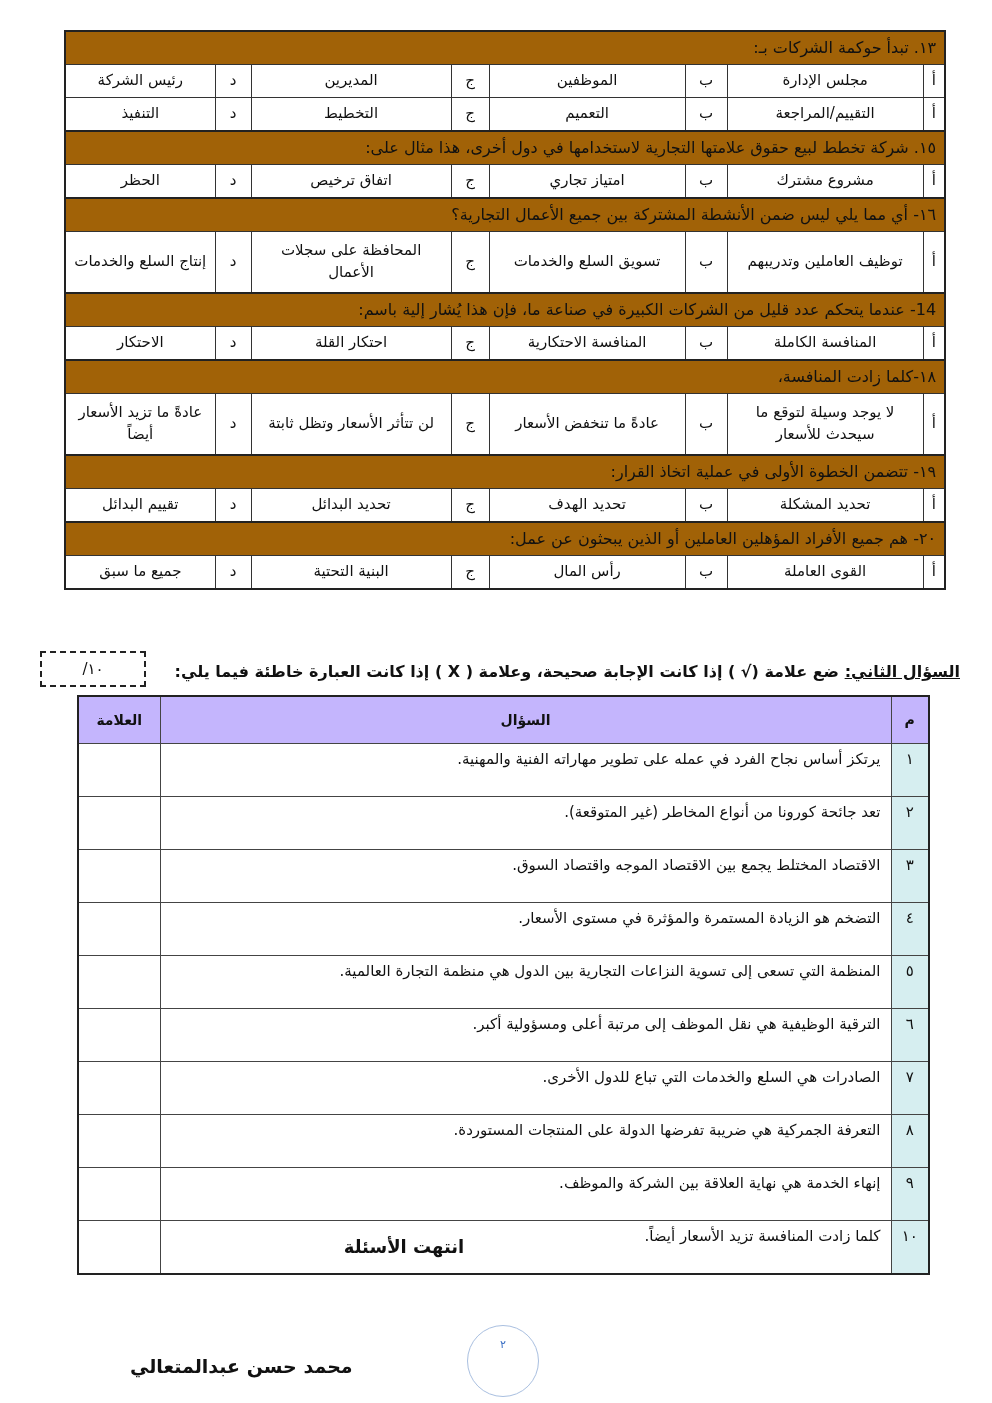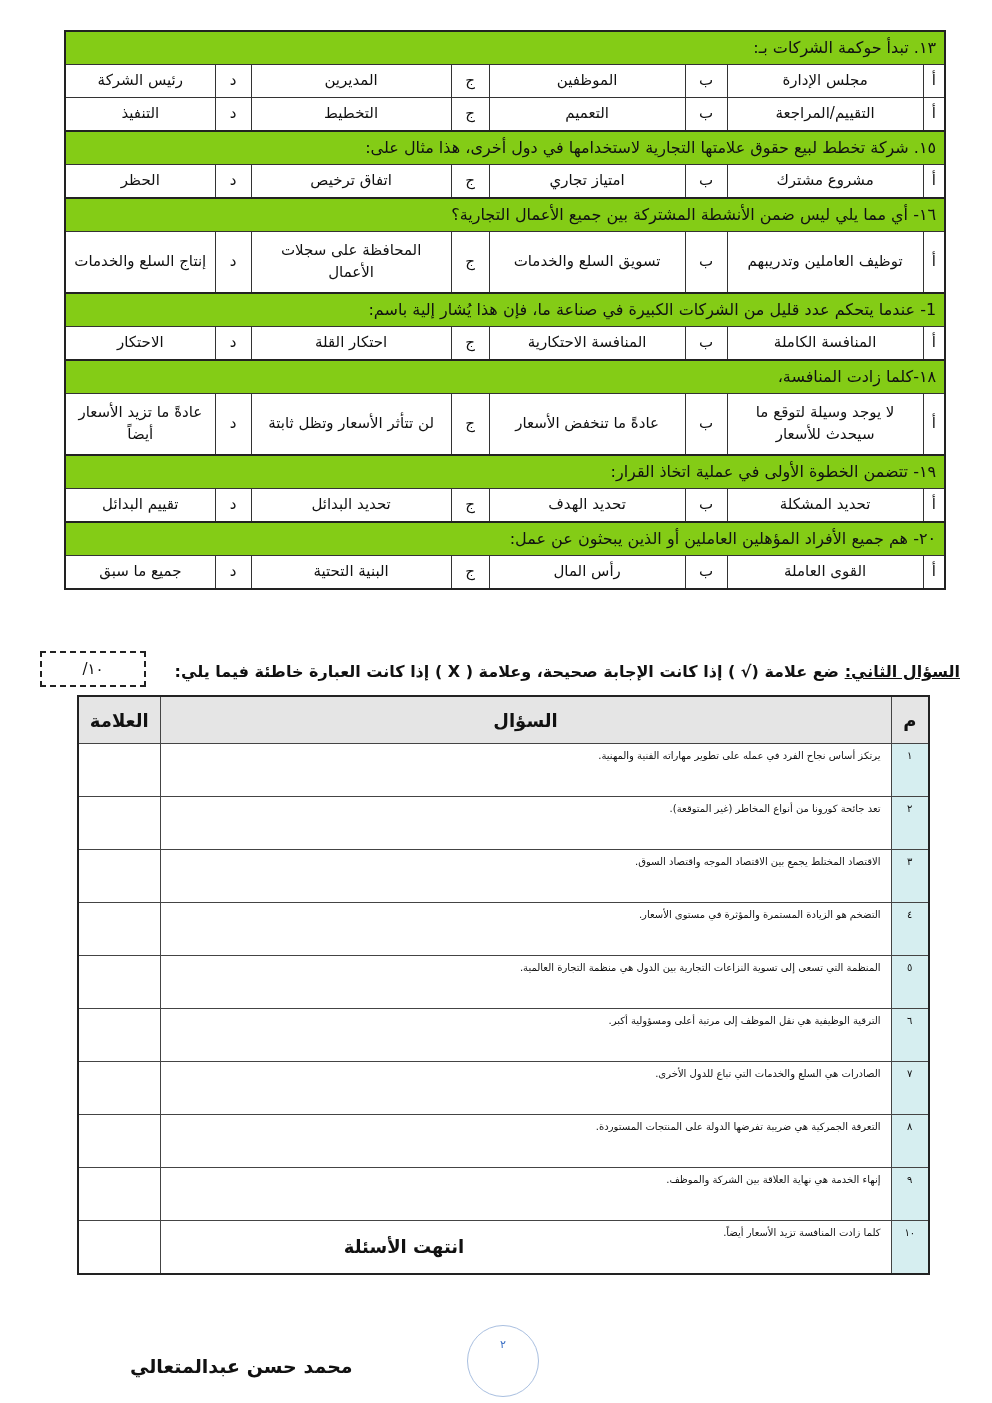--- a/index.html
+++ b/index.html
@@ -10,21 +10,21 @@
   .mcq {
     position: absolute; left: 64px; top: 30px; width: 880px;
     border-collapse: collapse; direction: rtl; table-layout: fixed;
     border: 2px solid #222;
   }
   .mcq td {
     border: 1px solid #333; font-size: 15px; text-align: center;
     padding: 0 4px; line-height: 1.45;
   }
   .mcq tr.q td {
-    background: #84cc16; text-align: right; padding-right: 8px;
+    background: #a16207; text-align: right; padding-right: 8px;
     height: 32px; font-size: 16px;
     border-top: 2px solid #222;
   }
   .mcq tr.o td { height: 32px; }
   .mcq tr.o.tall td { height: 60px; }
   .mcq td.let { font-size: 15px; }
 
   .sec2 {
     position: absolute; left: 160px; right: 32px; top: 662px;
     direction: rtl; text-align: right; font-weight: bold; font-size: 16px;
@@ -34,24 +34,24 @@
     position: absolute; left: 40px; top: 651px; width: 106px; height: 36px;
     border: 2px dashed #222; box-sizing: border-box;
     font-size: 15px; direction: ltr; text-align: center; line-height: 32px;
   }
   .tf {
     position: absolute; left: 77px; top: 695px; width: 853px;
     border-collapse: collapse; direction: rtl; table-layout: fixed;
     border: 2px solid #222;
   }
   .tf th {
-    background: #e5e5e5; border: 1px solid #444; font-size: 18px; height: 44px;
+    background: #c4b5fd; border: 1px solid #444; font-size: 14px; height: 44px;
     font-weight: bold;
   }
-  .tf td { border: 1px solid #444; height: 45px; font-size: 10px; vertical-align: top; padding-top: 6px; margin-left: 20px; }
+  .tf td { border: 1px solid #444; height: 45px; font-size: 15px; vertical-align: top; padding-top: 6px; margin-left: 20px; }
   .tf td.num { background: #d6eef0; text-align: center; }
   .tf td.txt { text-align: right; padding-right: 10px; }
   .end {
     position: absolute; left: 0; width: 808px; top: 1236px; text-align: center;
     font-weight: bold; font-size: 18px; direction: rtl;
   }
   .author {
     position: absolute; left: 130px; top: 1338px; font-weight: bold; font-size: 19px;
     direction: rtl;
     margin-top: 17px;
@@ -120,21 +120,21 @@
         <td class="let">أ</td>
         <td>توظيف العاملين وتدريبهم</td>
         <td class="let">ب</td>
         <td>تسويق السلع والخدمات</td>
         <td class="let">ج</td>
         <td>المحافظة على سجلات الأعمال</td>
         <td class="let">د</td>
         <td>إنتاج السلع والخدمات</td>
       </tr>
       <tr class="q">
-        <td colspan="8">1- عندما يتحكم عدد قليل من الشركات الكبيرة في صناعة ما، فإن هذا يُشار إلية باسم:</td>
+        <td colspan="8">14- عندما يتحكم عدد قليل من الشركات الكبيرة في صناعة ما، فإن هذا يُشار إلية باسم:</td>
       </tr>
       <tr class="o">
         <td class="let">أ</td>
         <td>المنافسة الكاملة</td>
         <td class="let">ب</td>
         <td>المنافسة الاحتكارية</td>
         <td class="let">ج</td>
         <td>احتكار القلة</td>
         <td class="let">د</td>
         <td>الاحتكار</td>

